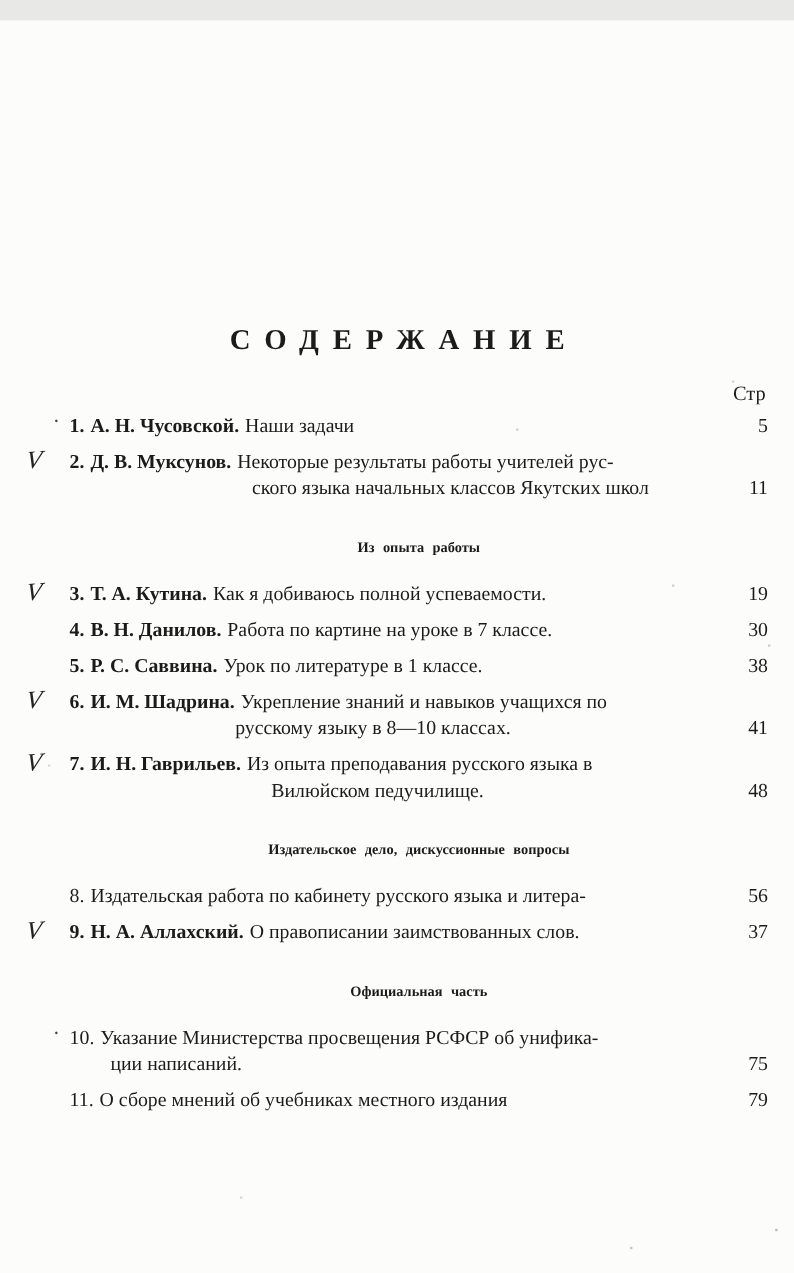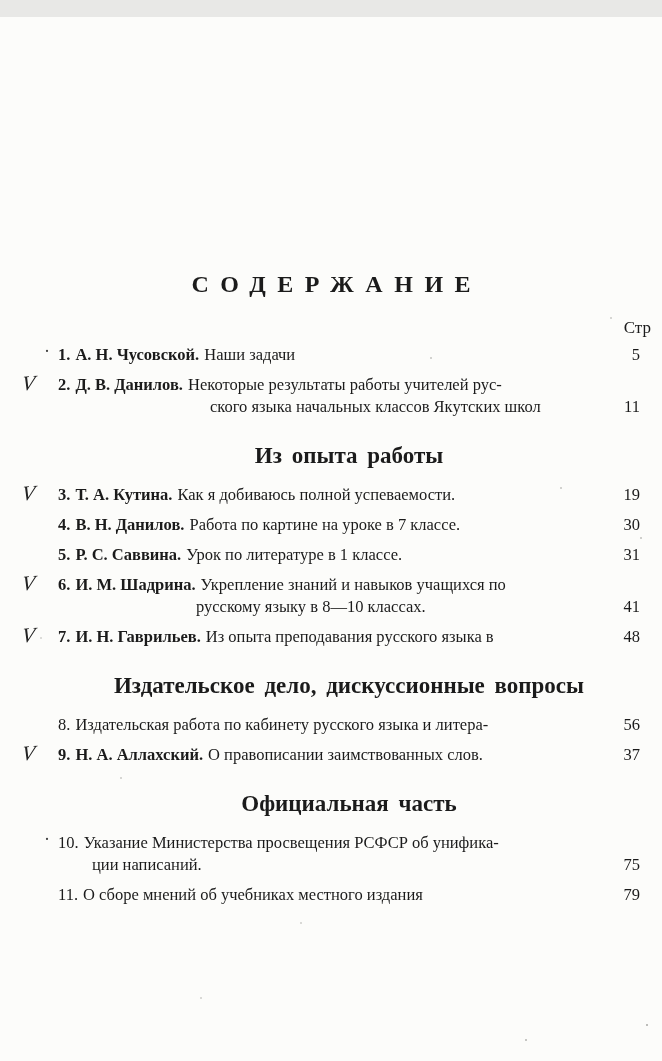--- a/index.html
+++ b/index.html
@@ -30,33 +30,33 @@
     text-align: center;
     font-weight: bold;
     font-size: 24px;
     line-height: 30px;
     letter-spacing: 0.48em;
     text-indent: 0.48em; 
     white-space: nowrap;
   }
   .page-col-header {
     text-align: right;
-    padding-right: 11px;
+    padding-right: 24px;
     margin-top: 19px;
     font-size: 17px;
     line-height: 20px;
   }
   .entries {
     padding: 6px 22px 0 58px;
     font-size: 16.5px;
   }
   .section-heading {
     text-align: center;
     font-weight: bold;
-    font-size: 23px;
+    font-size: 12px;
     line-height: 24px;
     margin: 26px 0 16px 0;
     word-spacing: 4px;
   }
   .entry {
     position: relative;
     display: flex;
     align-items: flex-end;
     line-height: 22px;
   }
@@ -100,21 +100,21 @@
         <div class="entry">
           <span class="mark-dot">·</span>
           <div class="entry-body">
             <div class="entry-line"><span class="np">1.</span><span class="np">А. Н. Чусовской.</span><span class="entry-title">Наши задачи</span></div>
           </div>
           <div class="entry-page">5</div>
         </div>
         <div class="entry">
           <span class="mark-check">V</span>
           <div class="entry-body">
-            <div class="entry-line"><span class="np">2.</span><span class="np">Д. В. Данилов.</span><span class="entry-title">Некоторые результаты работы учителей рус-</span></div>
+            <div class="entry-line"><span class="np">2.</span><span class="np">Д. В. Муксунов.</span><span class="entry-title">Некоторые результаты работы учителей рус-</span></div>
             <div class="cont-line" style="padding-left: 152px;">ского языка начальных классов Якутских школ</div>
           </div>
           <div class="entry-page">11</div>
         </div>
       </div>
       <div class="section">
         <div class="section-heading">Из опыта работы</div>
         <div class="entry">
           <span class="mark-check">V</span>
           <div class="entry-body">
@@ -125,34 +125,35 @@
         <div class="entry">
           <div class="entry-body">
             <div class="entry-line"><span class="np">4.</span><span class="np">В. Н. Данилов.</span><span class="entry-title">Работа по картине на уроке в 7 классе.</span></div>
           </div>
           <div class="entry-page">30</div>
         </div>
         <div class="entry">
           <div class="entry-body">
             <div class="entry-line"><span class="np">5.</span><span class="np">Р. С. Саввина.</span><span class="entry-title">Урок по литературе в 1 классе.</span></div>
           </div>
-          <div class="entry-page">31</div>
+          <div class="entry-page">38</div>
         </div>
         <div class="entry">
           <span class="mark-check">V</span>
           <div class="entry-body">
             <div class="entry-line"><span class="np">6.</span><span class="np">И. М. Шадрина.</span><span class="entry-title">Укрепление знаний и навыков учащихся по</span></div>
             <div class="cont-line" style="padding-left: 138px;">русскому языку в 8—10 классах.</div>
           </div>
           <div class="entry-page">41</div>
         </div>
         <div class="entry">
           <span class="mark-check">V</span>
           <div class="entry-body">
             <div class="entry-line"><span class="np">7.</span><span class="np">И. Н. Гаврильев.</span><span class="entry-title">Из опыта преподавания русского языка в</span></div>
+            <div class="cont-line" style="padding-left: 168px;">Вилюйском педучилище.</div>
           </div>
           <div class="entry-page">48</div>
         </div>
       </div>
       <div class="section">
         <div class="section-heading">Издательское дело, дискуссионные вопросы</div>
         <div class="entry">
           <div class="entry-body">
             <div class="entry-line"><span class="np-plain">8.</span><span class="entry-title">Издательская работа по кабинету русского языка и литера-</span></div>
           </div>

